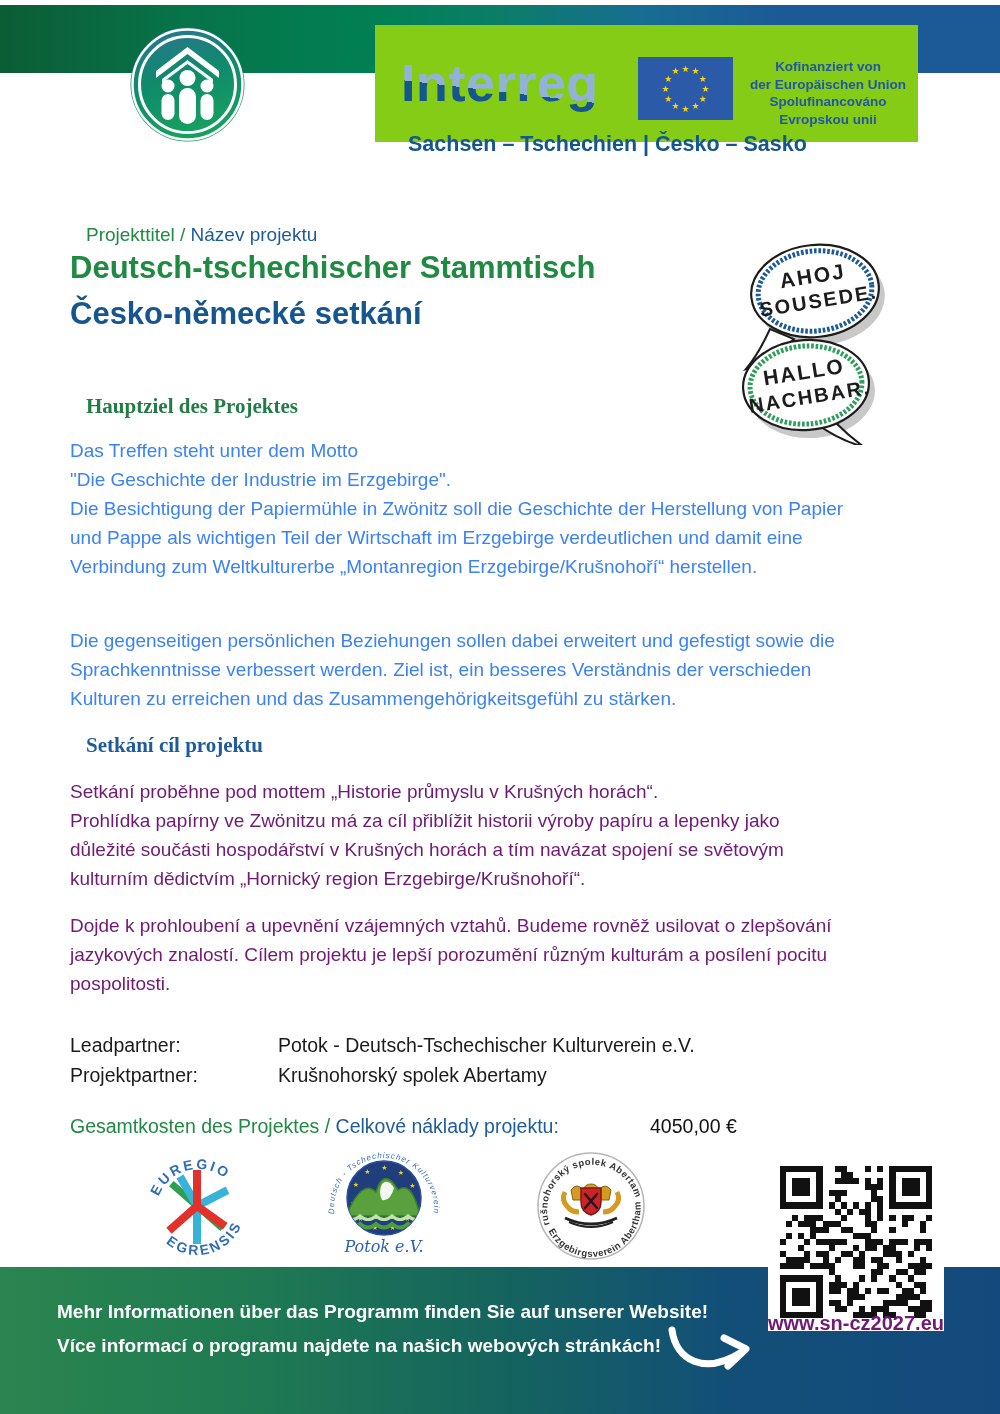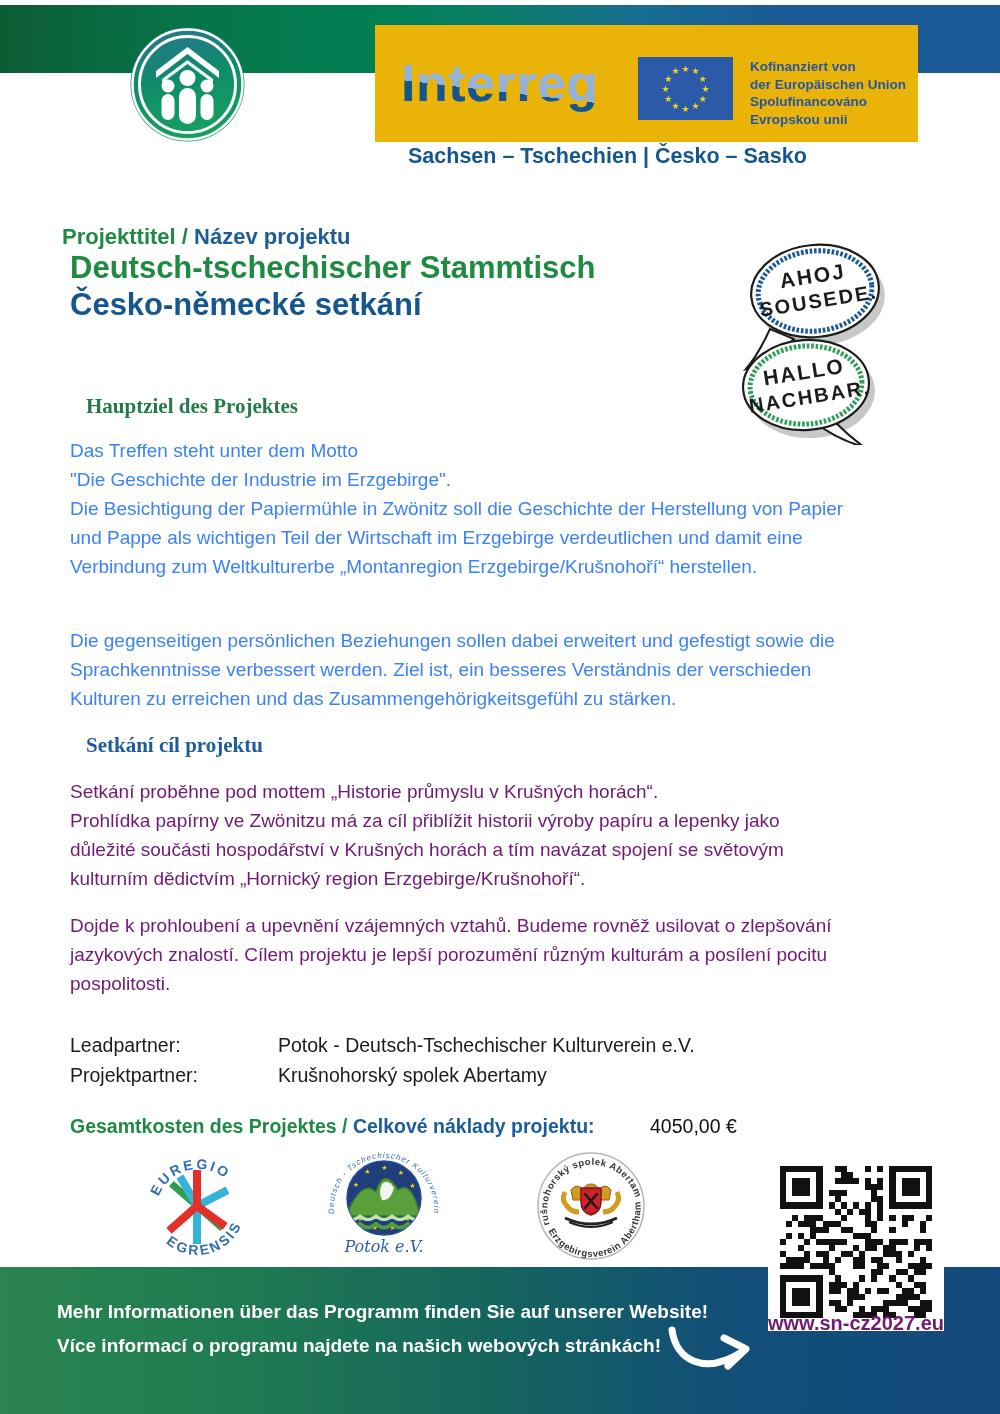--- a/index.html
+++ b/index.html
@@ -1,47 +1,47 @@
 <!DOCTYPE html>
 <html><head>
 <meta charset="utf-8">
 <style>
   html,body{margin:0;padding:0;background:#e8e8e8;}
   .page{position:relative;width:1000px;height:1414px;background:#ffffff;overflow:hidden;
         font-family:"Liberation Sans","DejaVu Sans",sans-serif;}
   
   .header-band{position:absolute;left:0;top:5px;width:1000px;height:68px;
     background:linear-gradient(90deg,#0c5c34 0%,#077349 18%,#008054 38%,#0b7d68 50%,#176d92 64%,#1b5a96 78%,#1b5a96 100%);}
-  .header-whitebox{position:absolute;left:375px;top:25px;width:543px;height:117px;background:#eab308;}
+  .header-whitebox{position:absolute;left:375px;top:25px;width:543px;height:117px;background:#84cc16;text-align:center;}
   .interreg-svg{position:absolute;left:24px;top:24px;}
   .eu-flag-svg{position:absolute;left:263px;top:32px;}
   .cofinance{position:absolute;left:375px;top:33px;color:#2456a4;font-weight:bold;
     font-size:13.5px;line-height:17.5px;white-space:pre-line;}
-  .program-area{position:absolute;left:408px;top:144px;color:#15568e;font-weight:bold;font-size:21.5px;}
+  .program-area{position:absolute;left:408px;top:132px;color:#15568e;font-weight:bold;font-size:21.5px;}
   .org-logo-svg{position:absolute;left:129px;top:26px;}
   
-  .project-label{position:absolute;left:62px;top:224px;font-size:22px;font-weight:bold;}
+  .project-label{position:absolute;left:86px;top:224px;font-size:19px;font-weight:normal;}
   .project-label .de{color:#1f8a42;} .project-label .cz{color:#1d5c99;}
   .title-de{position:absolute;left:70px;top:250px;font-size:31px;font-weight:bold;color:#1f8a42;}
-  .title-cz{position:absolute;left:70px;top:287px;font-size:31px;font-weight:bold;color:#15568e;}
+  .title-cz{position:absolute;left:70px;top:296px;font-size:31px;font-weight:bold;color:#15568e;}
   .bubbles-svg{position:absolute;left:718px;top:233px;}
   .bubble-text{font-weight:bold;fill:#1c1c1c;text-anchor:middle;letter-spacing:2px;}
   
   .sec-head{position:absolute;left:86px;font-size:21px;font-weight:bold;font-family:Liberation Serif, serif;}
   .sec-head.de{top:394px;color:#237c46;}
   .sec-head.cz{top:733px;color:#1d5c99;}
   .para{position:absolute;left:70px;width:910px;font-size:19px;line-height:29px;white-space:pre-line;}
   .para.green{color:#3b82f6;}
   .para.blue{color:#701a75;}
   .para.p1{top:436px;} .para.p2{top:626px;} .para.p3{top:777px;} .para.p4{top:911px;}
   
   .partners{position:absolute;left:70px;top:1030px;font-size:19.5px;line-height:30px;color:#1b1b1b;}
   .partners .row{display:flex;gap:28px;}
   .partners .lbl{width:180px;}
-  .cost-line{position:absolute;left:70px;top:1115px;font-size:19.5px;font-weight:bold;}
+  .cost-line{position:absolute;left:70px;top:1115px;font-size:19.5px;font-weight:normal;}
   .cost-line .de{color:#1f8a42;} .cost-line .cz{color:#1d5c99;}
   .cost-amount{position:absolute;left:650px;top:1115px;font-size:19.5px;color:#111;font-weight:normal;}
   
   .euregio-svg{position:absolute;left:136px;top:1150px;}
   .potok-svg{position:absolute;left:326px;top:1150px;}
   .abertamy-svg{position:absolute;left:505px;top:1148px;}
   .arc-blue{fill:#2f6db8;font-weight:bold;letter-spacing:2.5px;font-size:14px;}
   .arc-small{fill:#3b6ec0;font-size:8px;letter-spacing:1px;}
   .arc-dark{fill:#333;font-size:9.5px;font-weight:bold;letter-spacing:.5px;}
   

